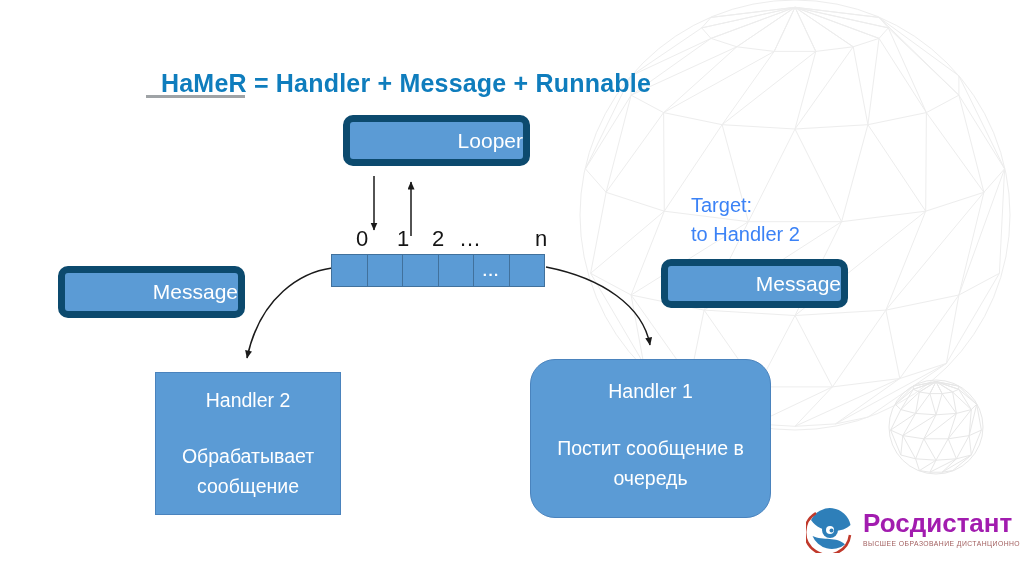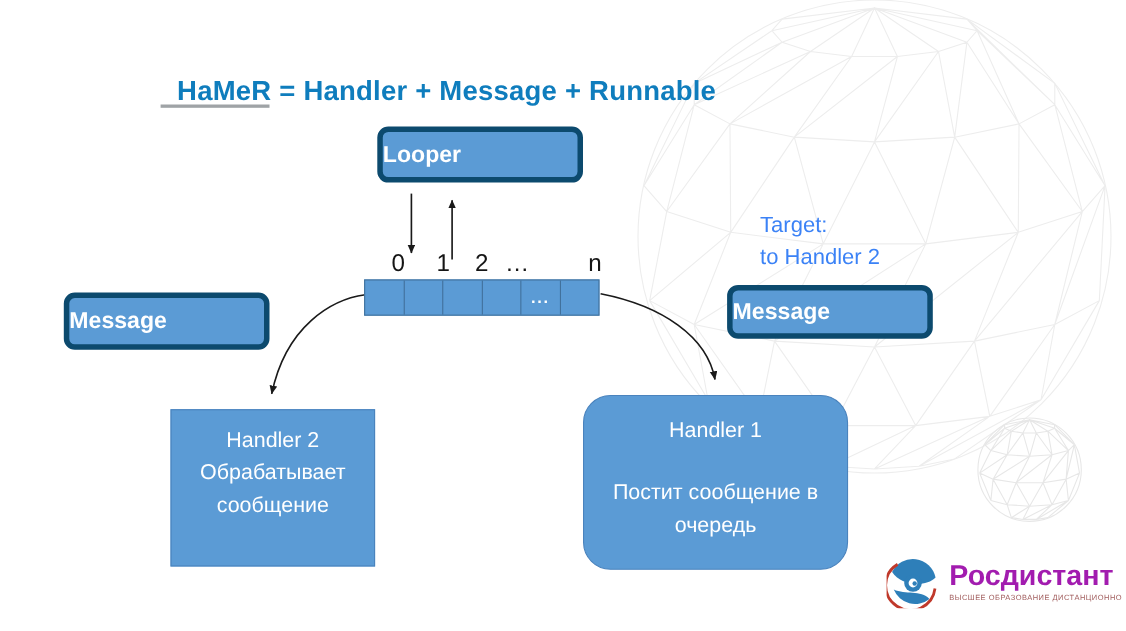--- a/index.html
+++ b/index.html
@@ -9,22 +9,22 @@
   }
   svg.bg,svg.arrows{position:absolute;left:0;top:0;width:1024px;height:574px;pointer-events:none;}
 
   .title{
     position:absolute;left:145px;top:53px;margin:16px;
     font-size:25px;font-weight:bold;color:#0f7dbd;letter-spacing:.2px;white-space:nowrap;
   }
   .title-underline{position:absolute;left:146px;top:95px;width:99px;height:3px;background:#9fa3a6;}
 
   .box{
-    position:absolute;background:#5b9bd5;border:5px solid #0c4a6e;color:#ffffff;
-    display:flex;align-items:center;justify-content:flex-start;box-sizing:border-box;font-weight:bold;
+    position:absolute;background:#5b9bd5;border:7px solid #0c4a6e;color:#ffffff;
+    display:flex;align-items:center;justify-content:flex-end;box-sizing:border-box;
   }
   .rounded{border-radius:10px;}
   .looper{left:343px;top:115px;width:187px;height:51px;font-size:21px;}
   .msg-left{left:58px;top:266px;width:187px;height:52px;font-size:21px;}
   .msg-right{left:661px;top:259px;width:187px;height:49px;font-size:21px;}
 
   .target{
     position:absolute;left:691px;top:191px;font-size:20px;line-height:29px;color:#3b82f6;
   }
 
@@ -43,21 +43,21 @@
     font-size:22px;color:#151515;
   }
   .ql0{left:349px;} .ql1{left:390px;} .ql2{left:425px;} .ql3{left:457px;} .ql4{left:528px;}
 
   .hbox{
     position:absolute;background:#5b9bd5;border:1px solid #4a83bd;color:#ffffff;
     text-align:center;font-size:19.5px;line-height:1.5;box-sizing:border-box;
   }
   .handler2{left:155px;top:372px;width:186px;height:143px;padding:13px 6px;}
   .handler1{left:530px;top:359px;width:241px;height:159px;padding:17px 10px;border-radius:25px;}
-  .handler2 .h-title{}
+  .handler2 .h-title{margin-bottom:27px;}
   .handler1 .h-title{margin-bottom:28px;}
 
   .logo{position:absolute;left:806px;top:501px;display:flex;align-items:flex-start;gap:9px;}
   .logo-icon{width:48px;height:52px;}
   .logo-name{font-size:26px;font-weight:bold;color:#a21caf;line-height:1;margin-top:9px;white-space:nowrap;}
   .logo-tagline{font-size:6.8px;letter-spacing:.45px;color:#a05c5c;margin-top:4px;white-space:nowrap;}
 </style>
 </head>
 <body>
 

